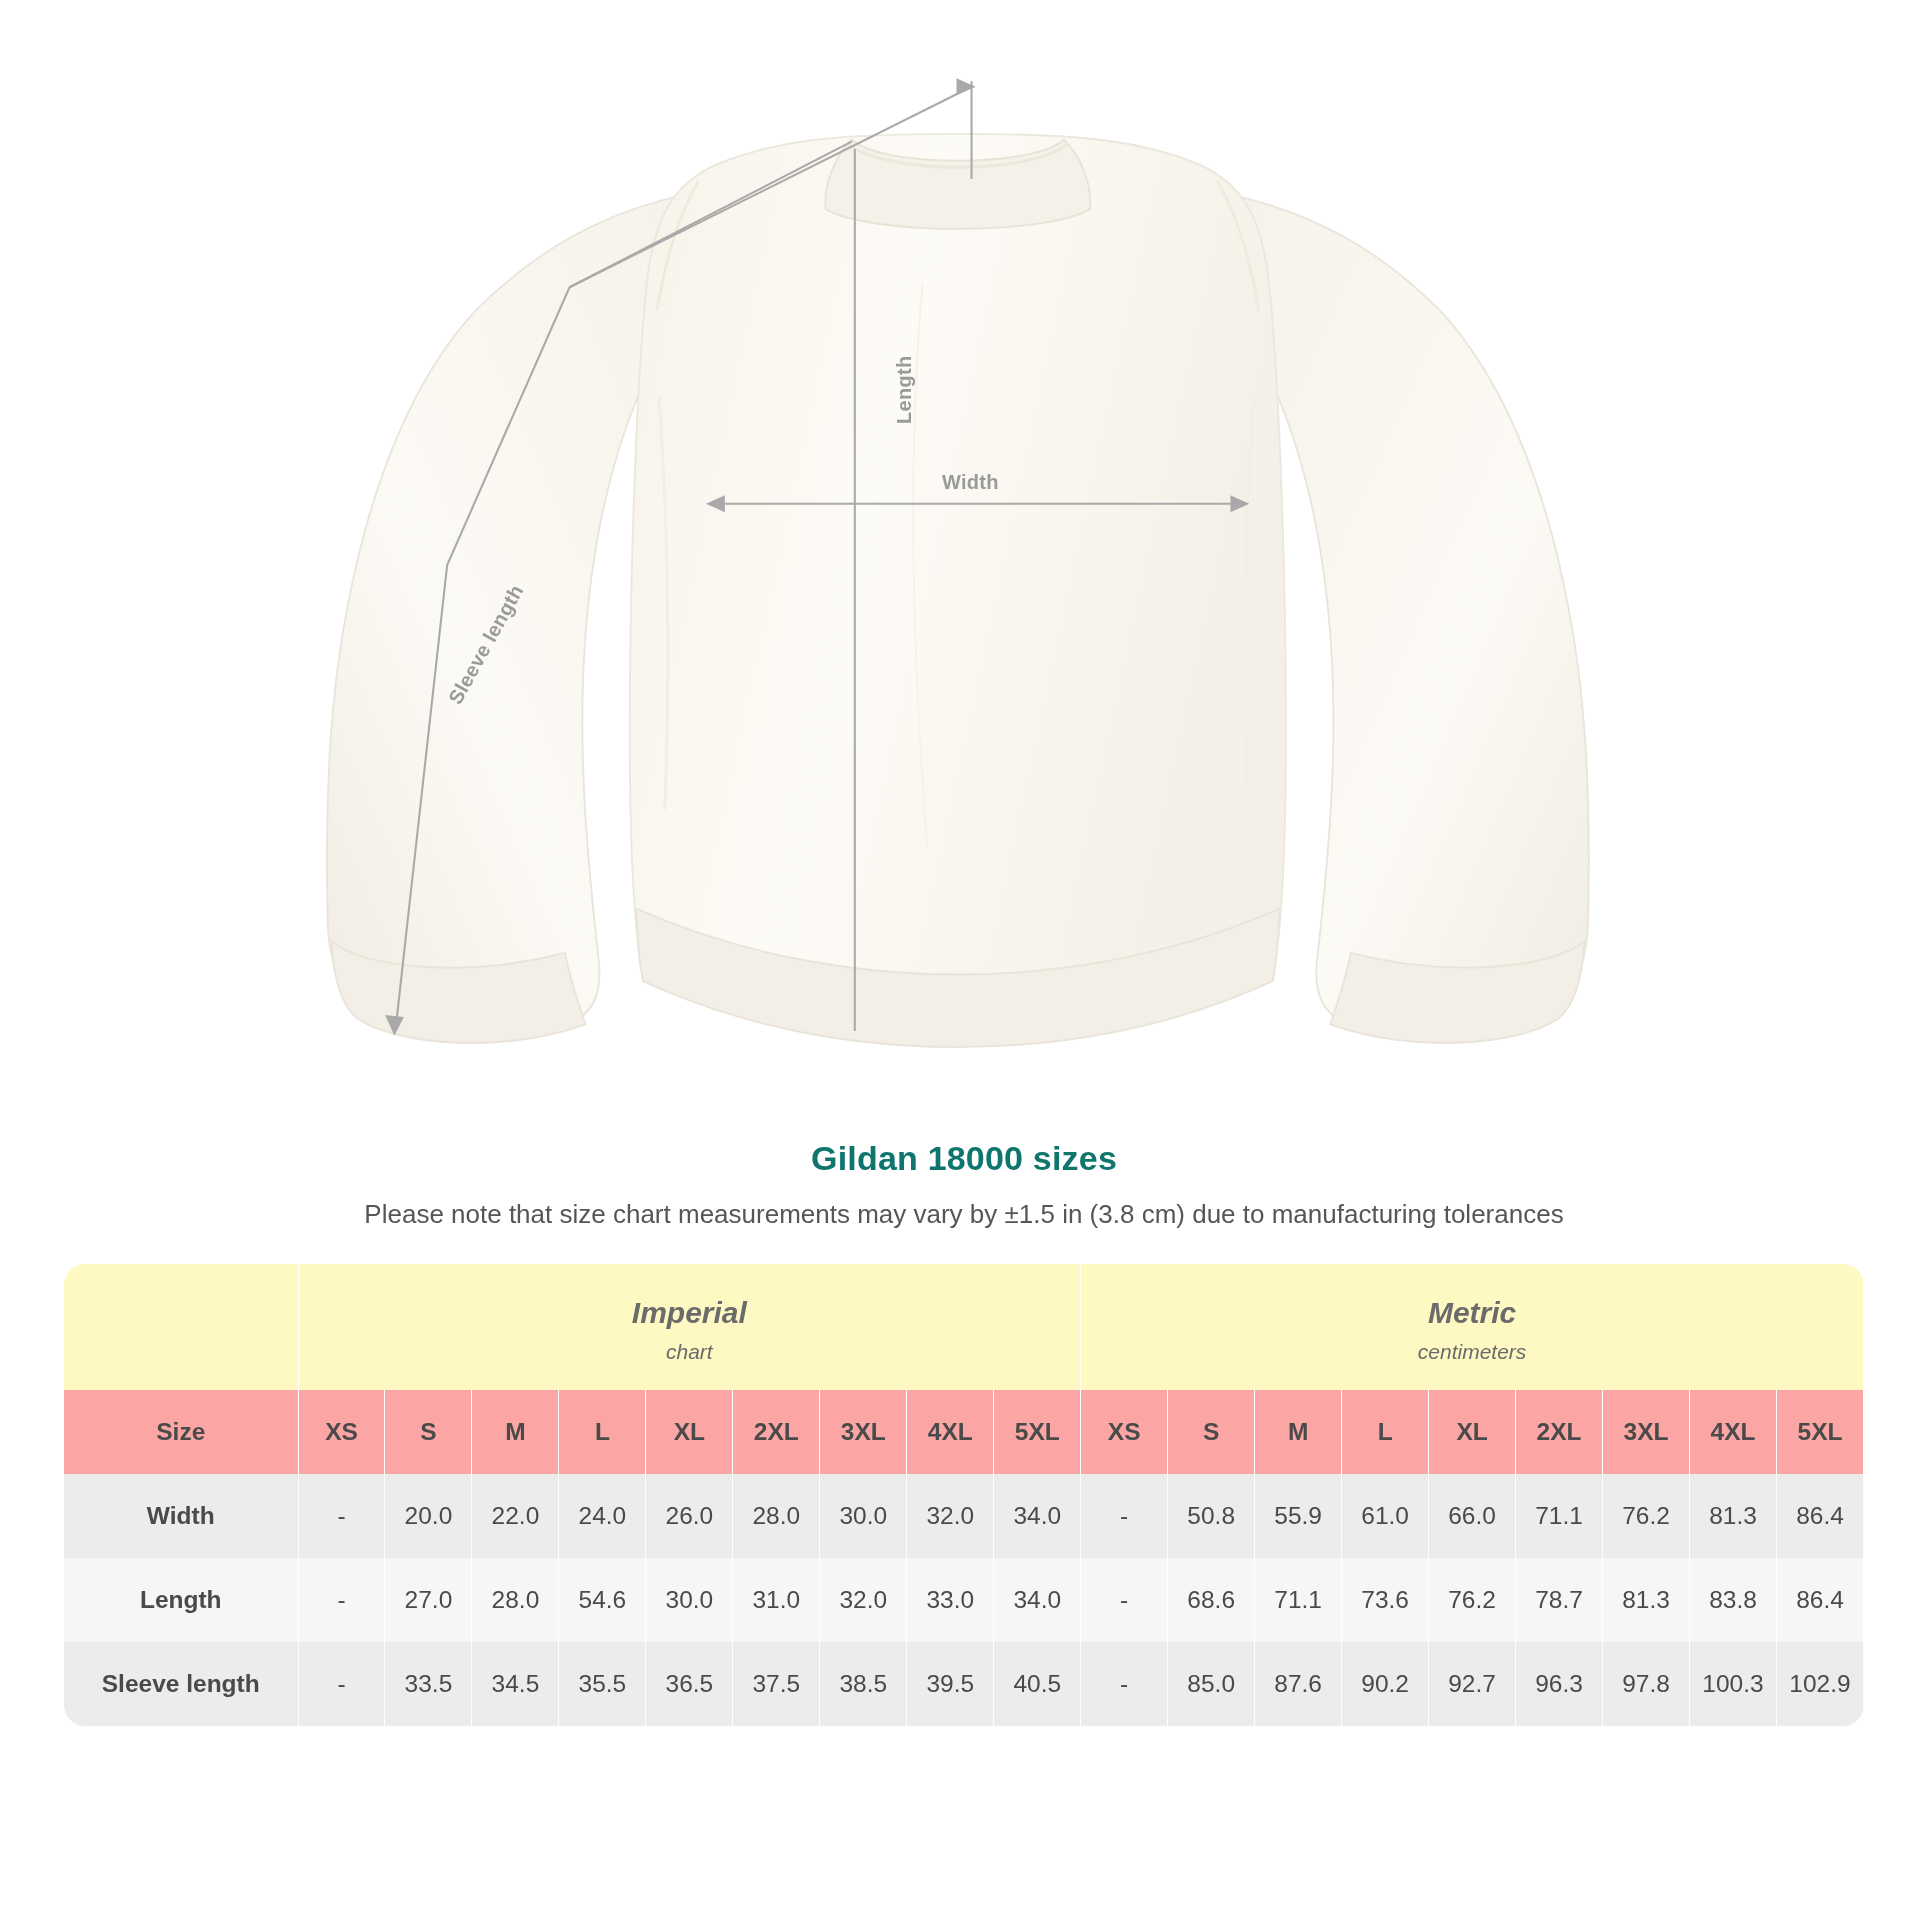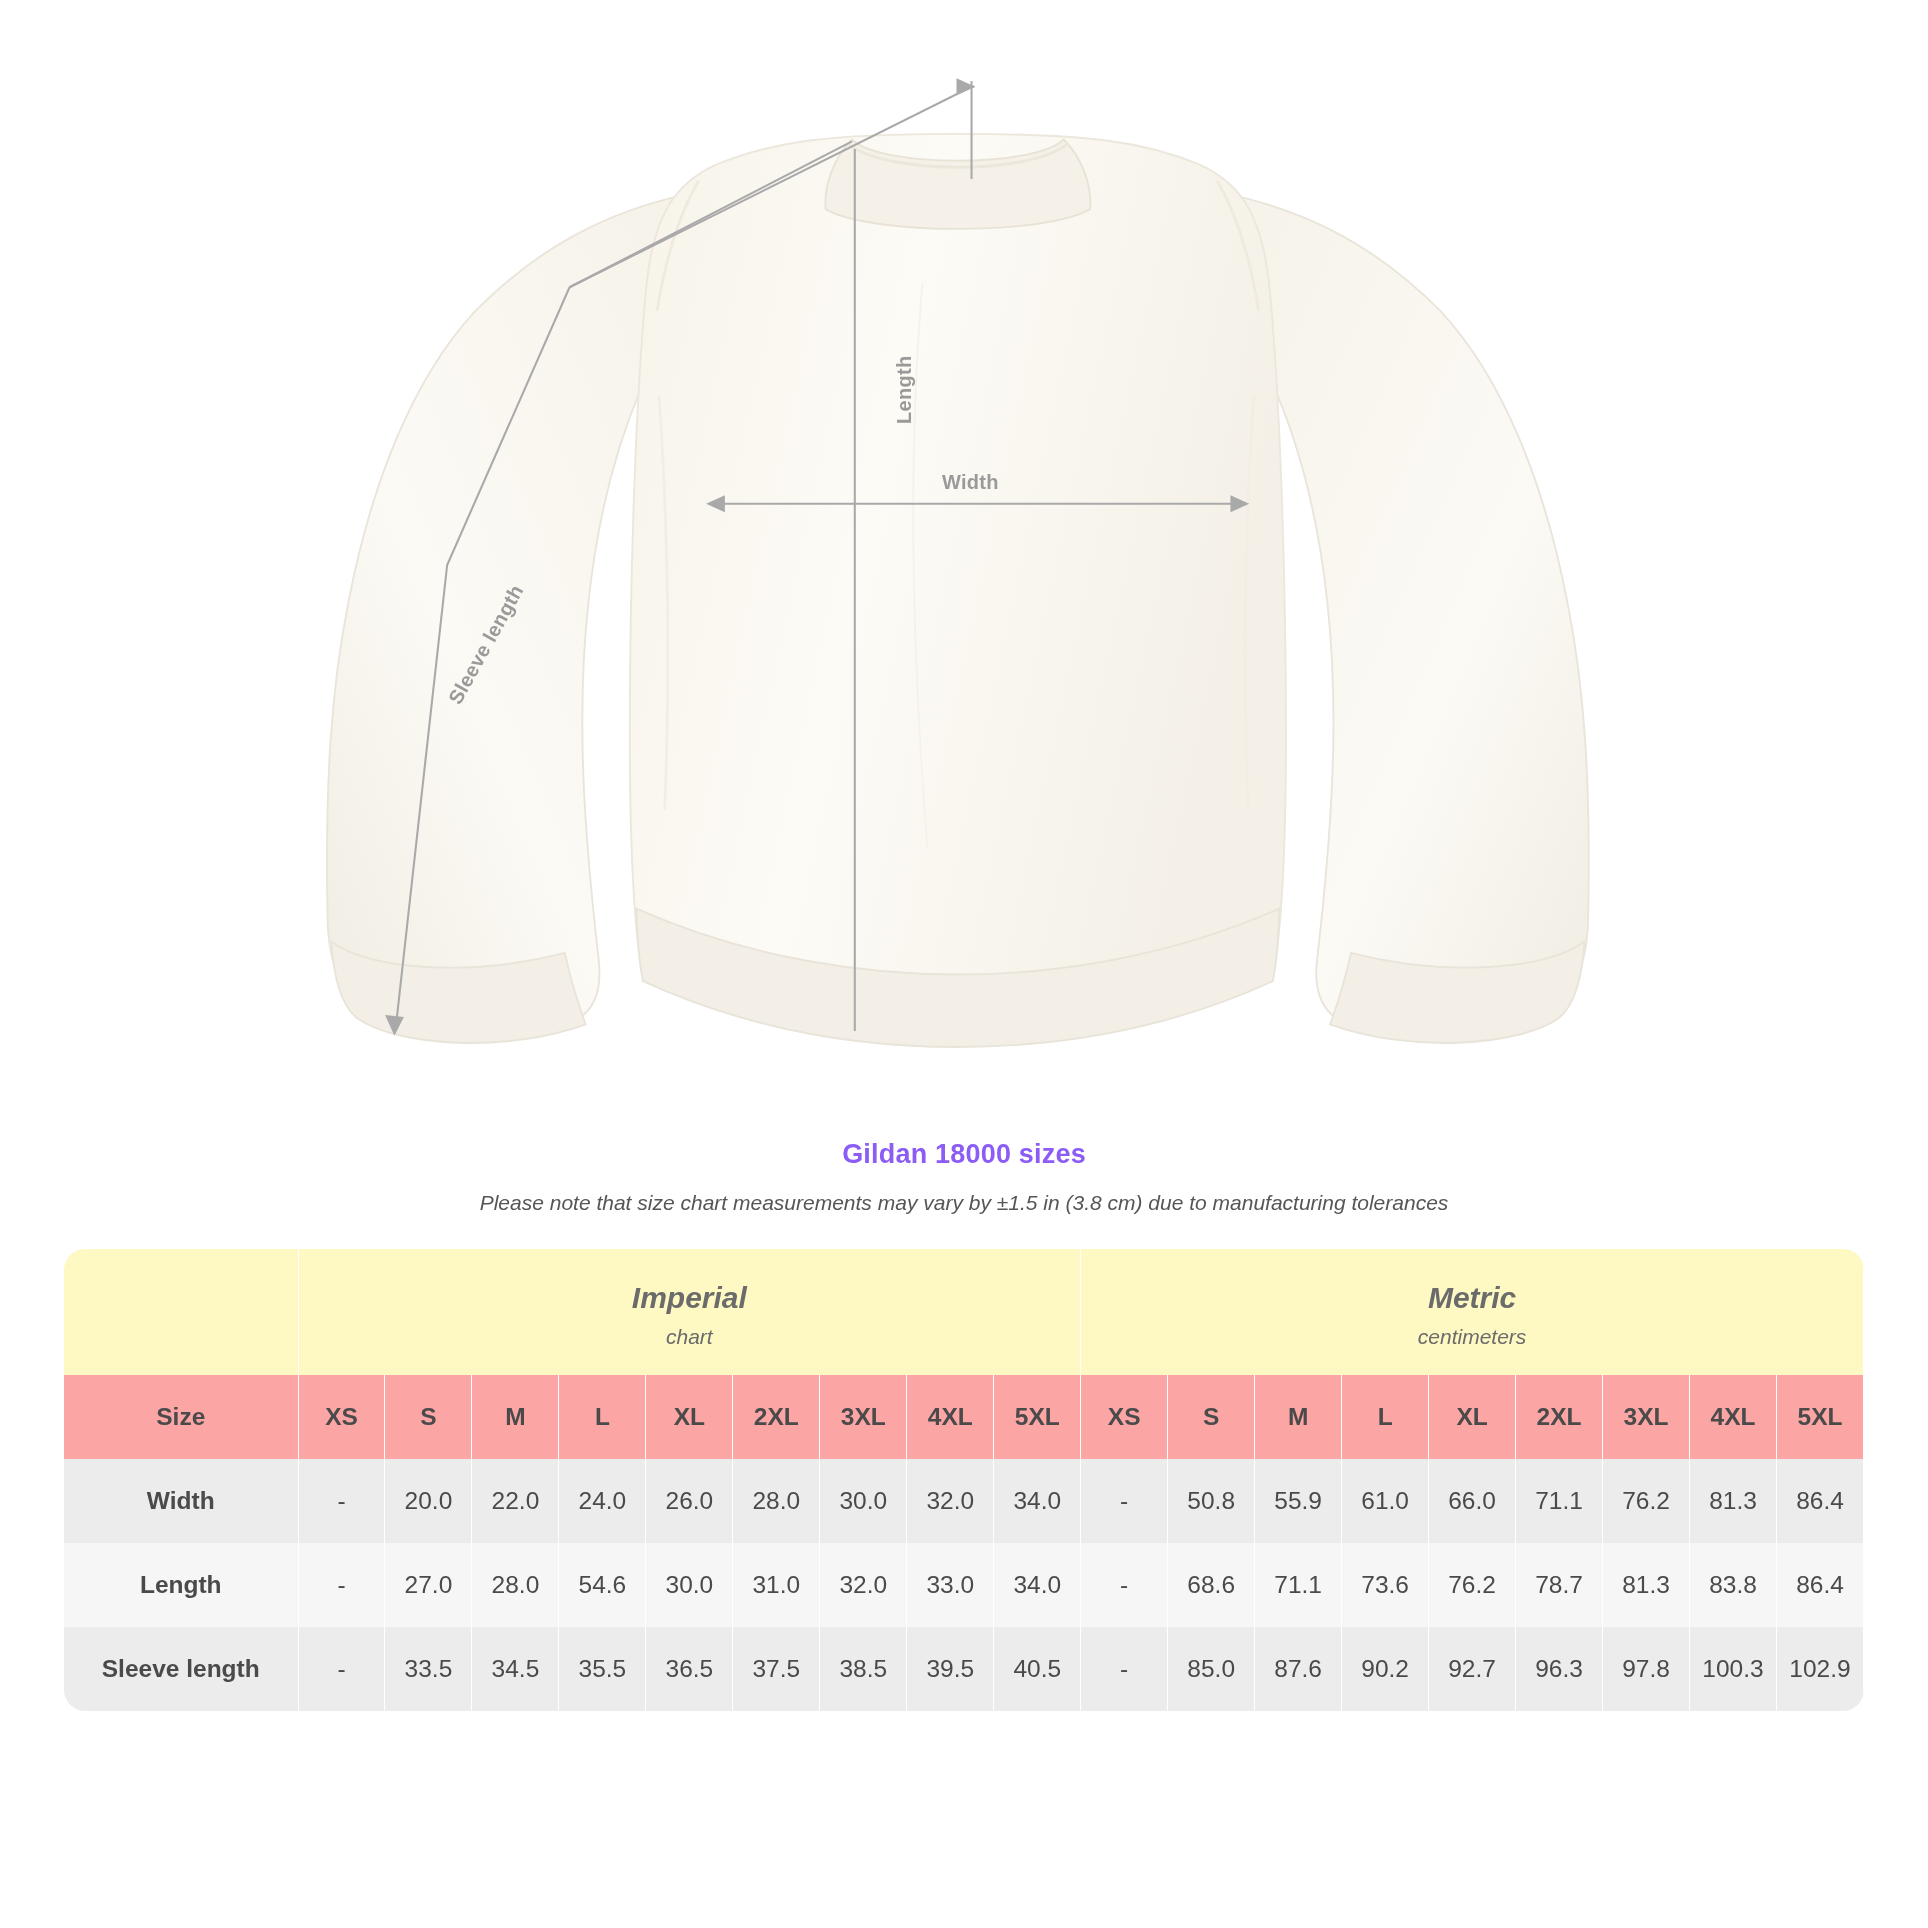--- a/index.html
+++ b/index.html
@@ -50,28 +50,27 @@
     transform-origin: left top;
     white-space: nowrap;
   }
 
   
   .title-block {
     text-align: center;
     margin-top: 9.4px;
   }
   .chart-title {
-    font-size: 27px;
-    font-weight: bold;
-    color: #8b5cf6;
+    font-size: 34px;
+    font-weight: bold;
+    color: #0f766e;
     letter-spacing: 0.2px;
   }
   .chart-note {
-    font-size: 21px;
-    font-style: italic;
+    font-size: 26px;
     color: #565656;
     margin-top: 21px;
   }
 
   
   .table-wrap {
     margin: 34px 64px 0 64px;
     border-radius: 21px;
     overflow: hidden;
     background: #ffffff;

